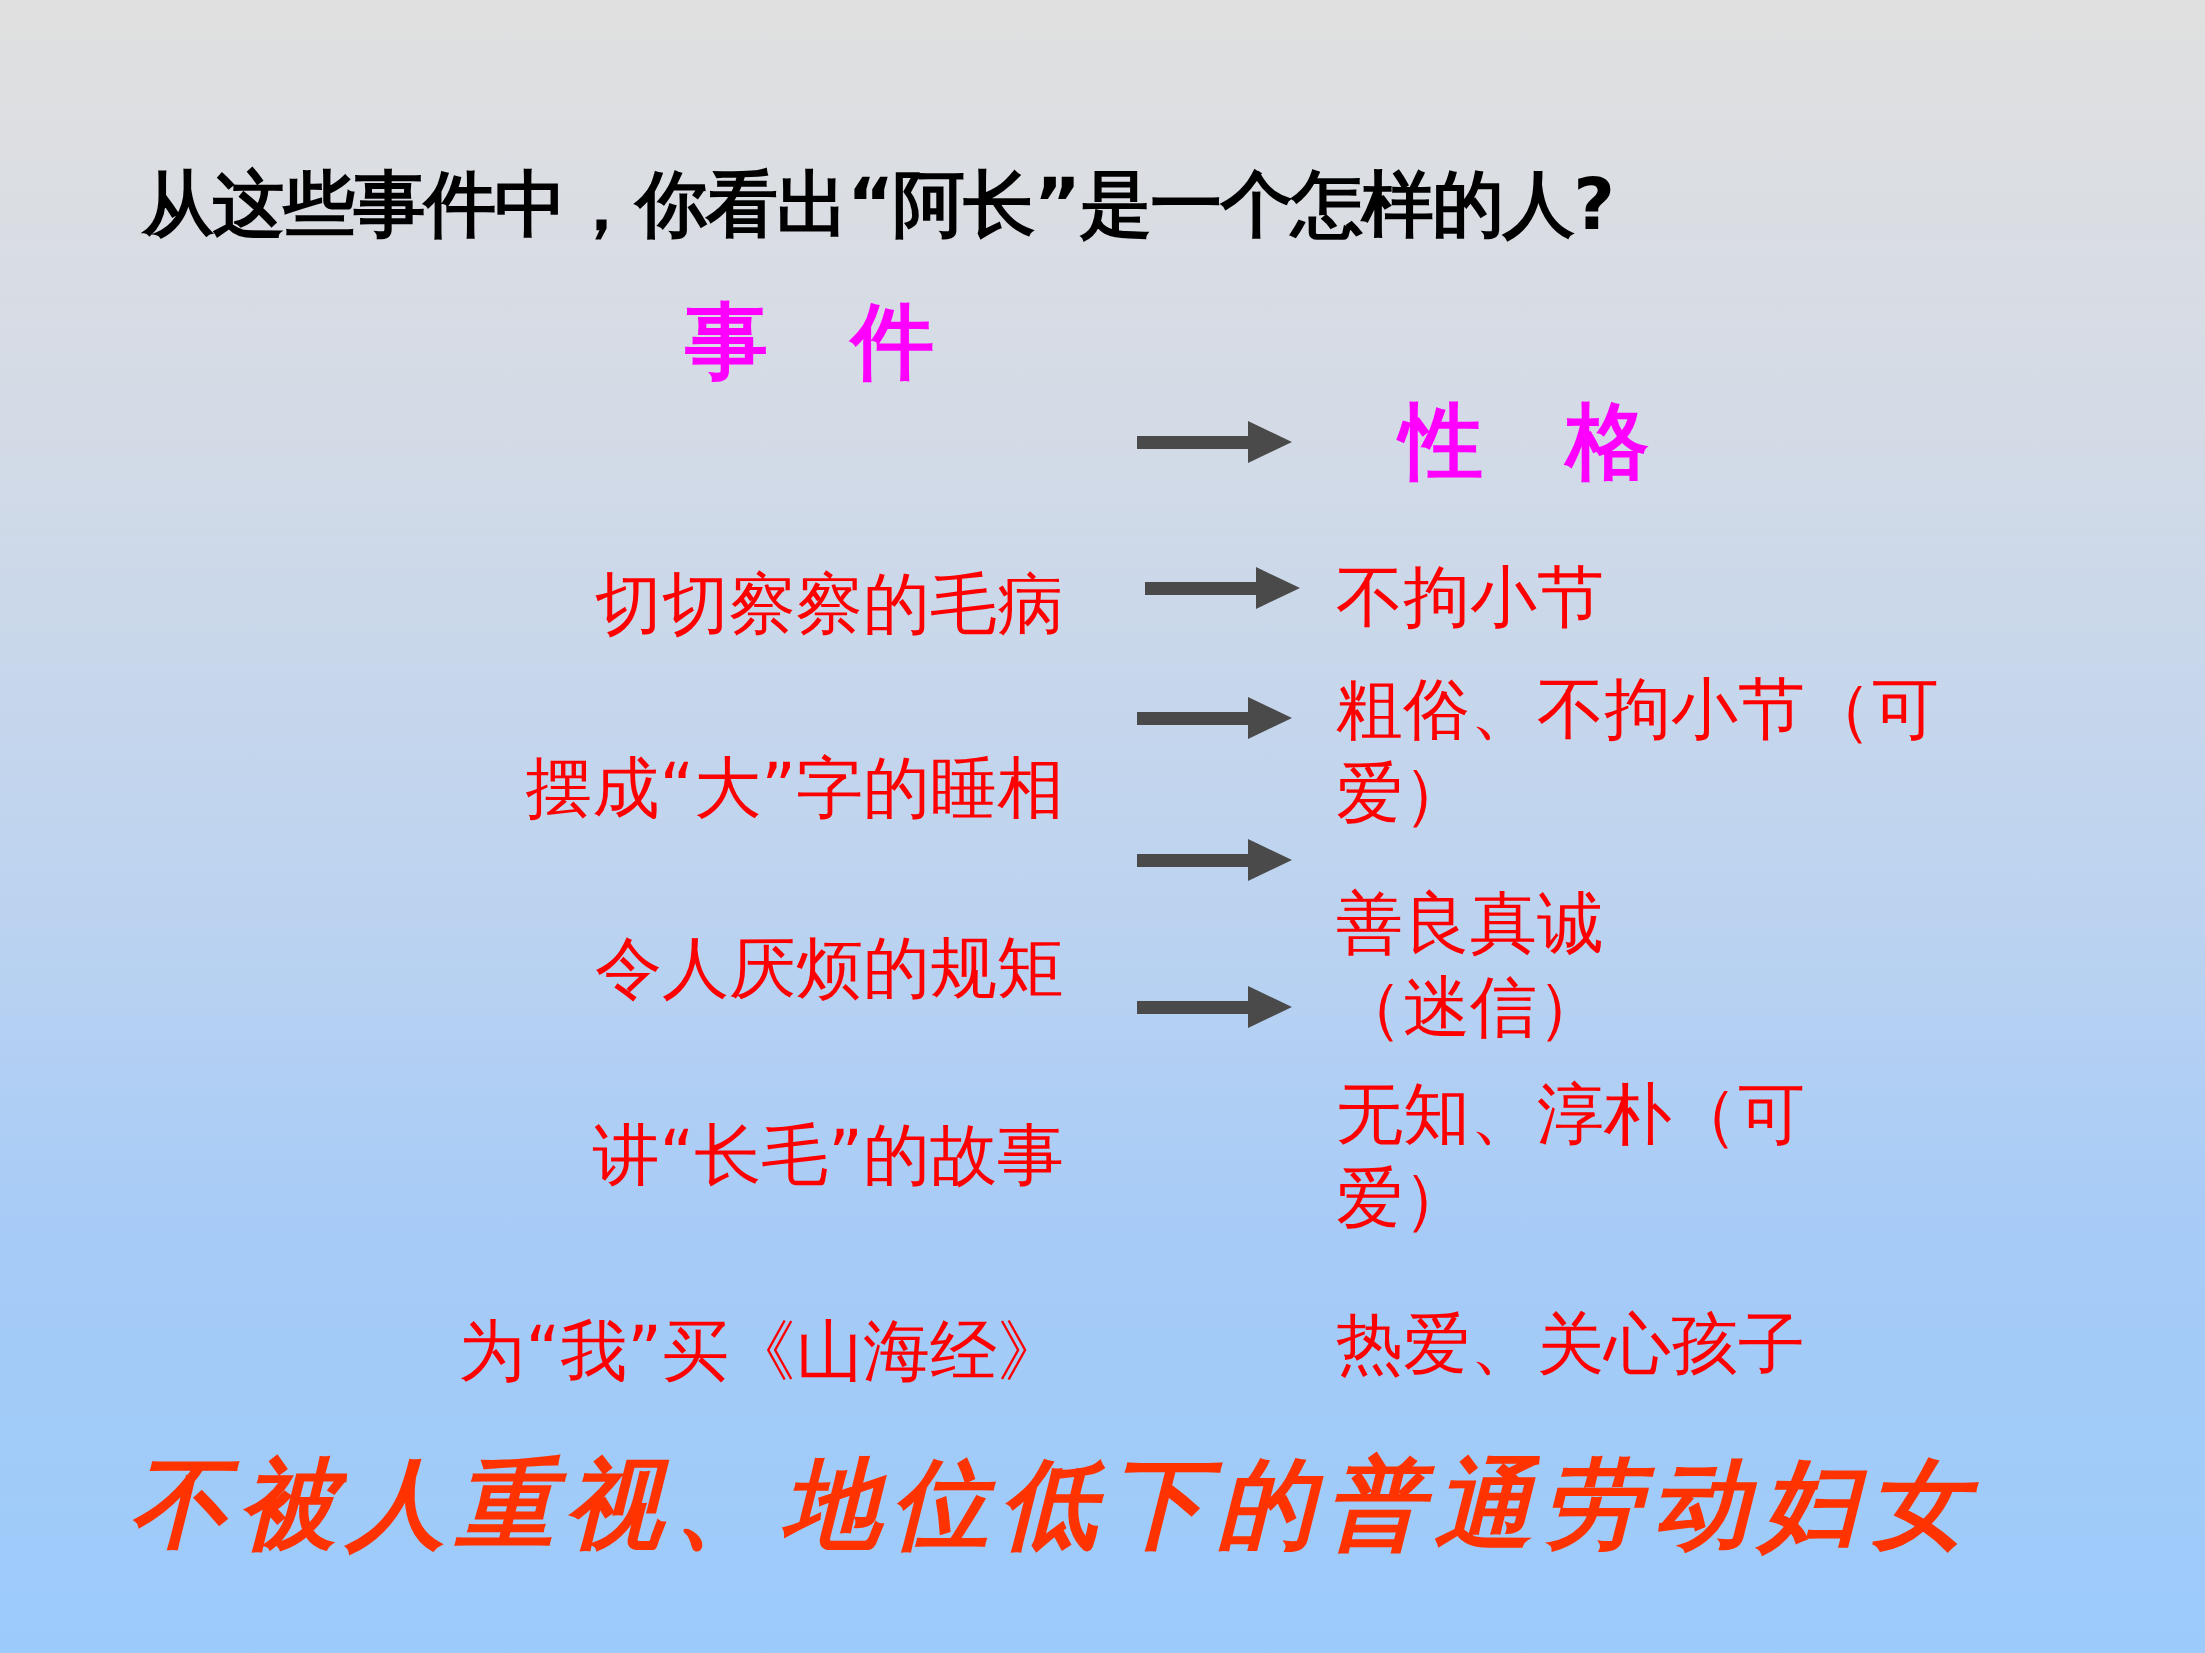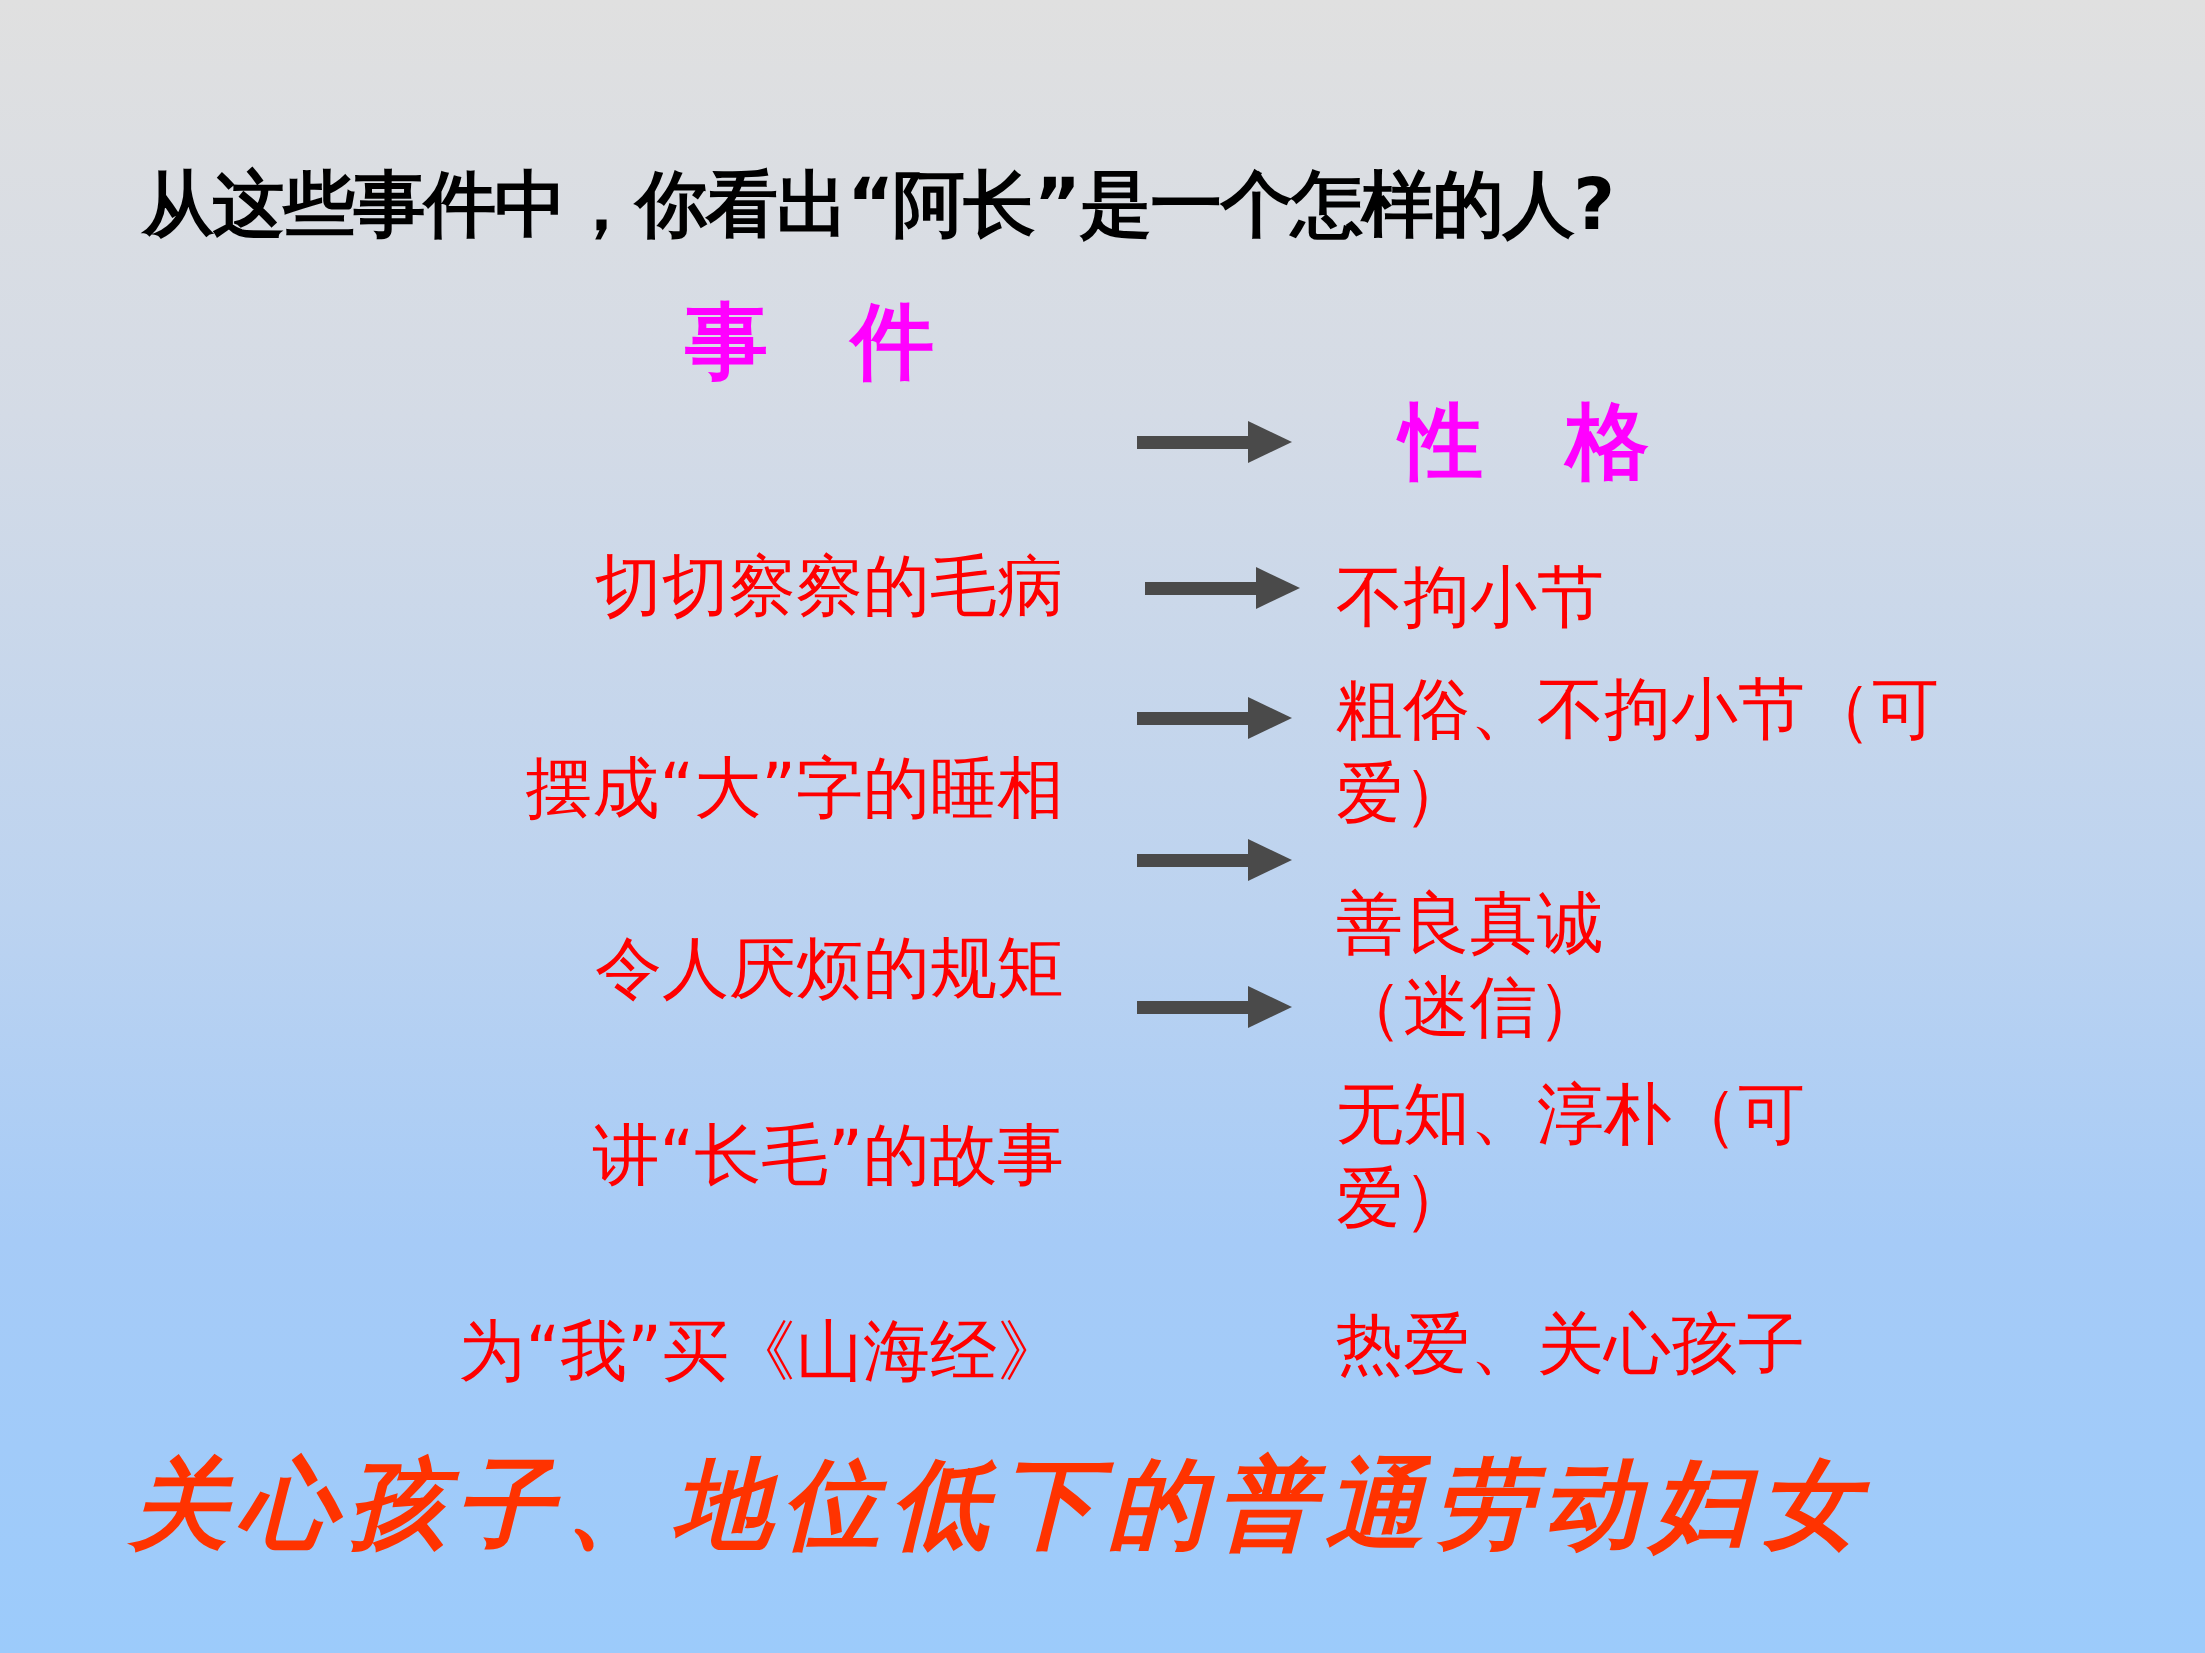--- a/index.html
+++ b/index.html
@@ -39,26 +39,26 @@
   </div>
 <div class="arrow" style="left:1137px; top:839px;">
     <div class="shaft"></div>
     <div class="head"></div>
   </div>
 <div class="arrow" style="left:1137px; top:986px;">
     <div class="shaft"></div>
     <div class="head"></div>
   </div>
 
-<div class="abs evt" style="top:541px;">切切察察的毛病</div>
+<div class="abs evt" style="top:559px;">切切察察的毛病</div>
 <div class="abs evt" style="top:743px;">摆成“大”字的睡相</div>
 <div class="abs evt" style="top:923px;">令人厌烦的规矩</div>
 <div class="abs evt" style="top:1110px;">讲“长毛”的故事</div>
 <div class="abs evt" style="top:1306px;text-align:right;">为“我”买《山海经》</div>
 
 <div class="abs trait" style="top:555px; width:536px;">不拘小节</div>
 <div class="abs trait" style="top:667px; width:674px;">粗俗、不拘小节（可爱）</div>
 <div class="abs trait" style="top:881px; width:398px;">善良真诚（迷信）</div>
 <div class="abs trait" style="top:1072px; width:490px;">无知、淳朴（可爱）</div>
 <div class="abs trait" style="top:1302px; width:613px;">热爱、关心孩子</div>
 
-<div class="abs summary">关心孩子、地位低下的普通劳动妇女</div>
+<div class="abs summary">不被人重视、地位低下的普通劳动妇女</div>
 
 
 </body></html>

